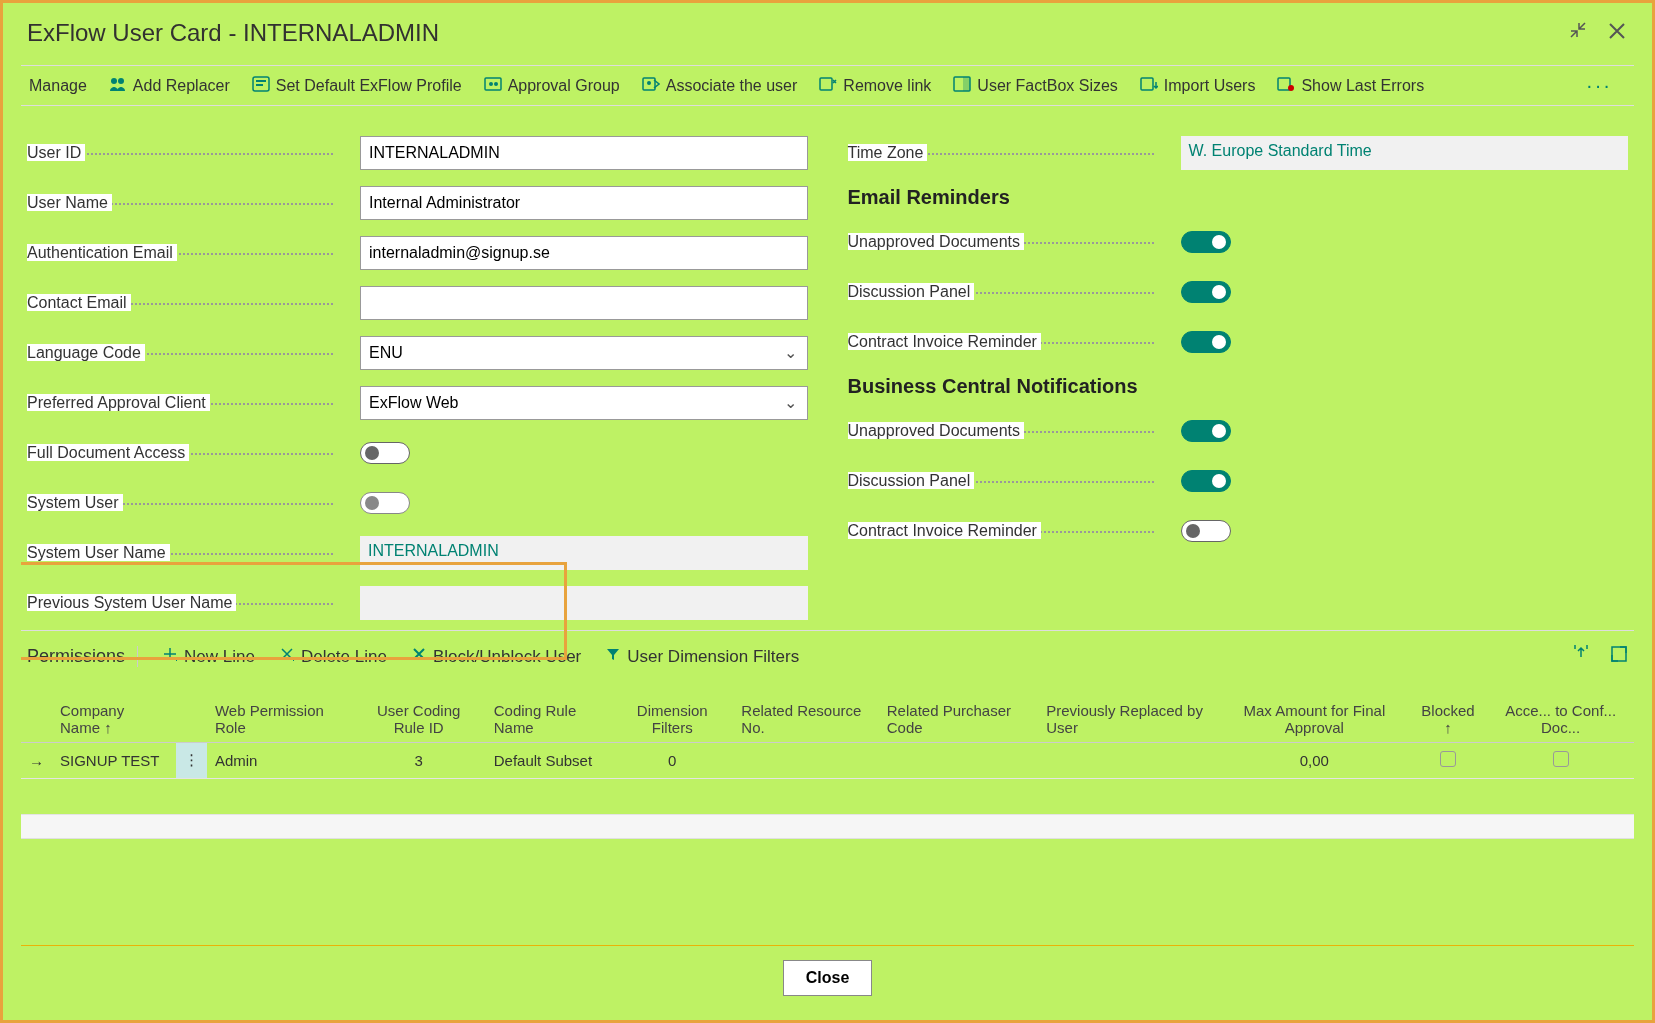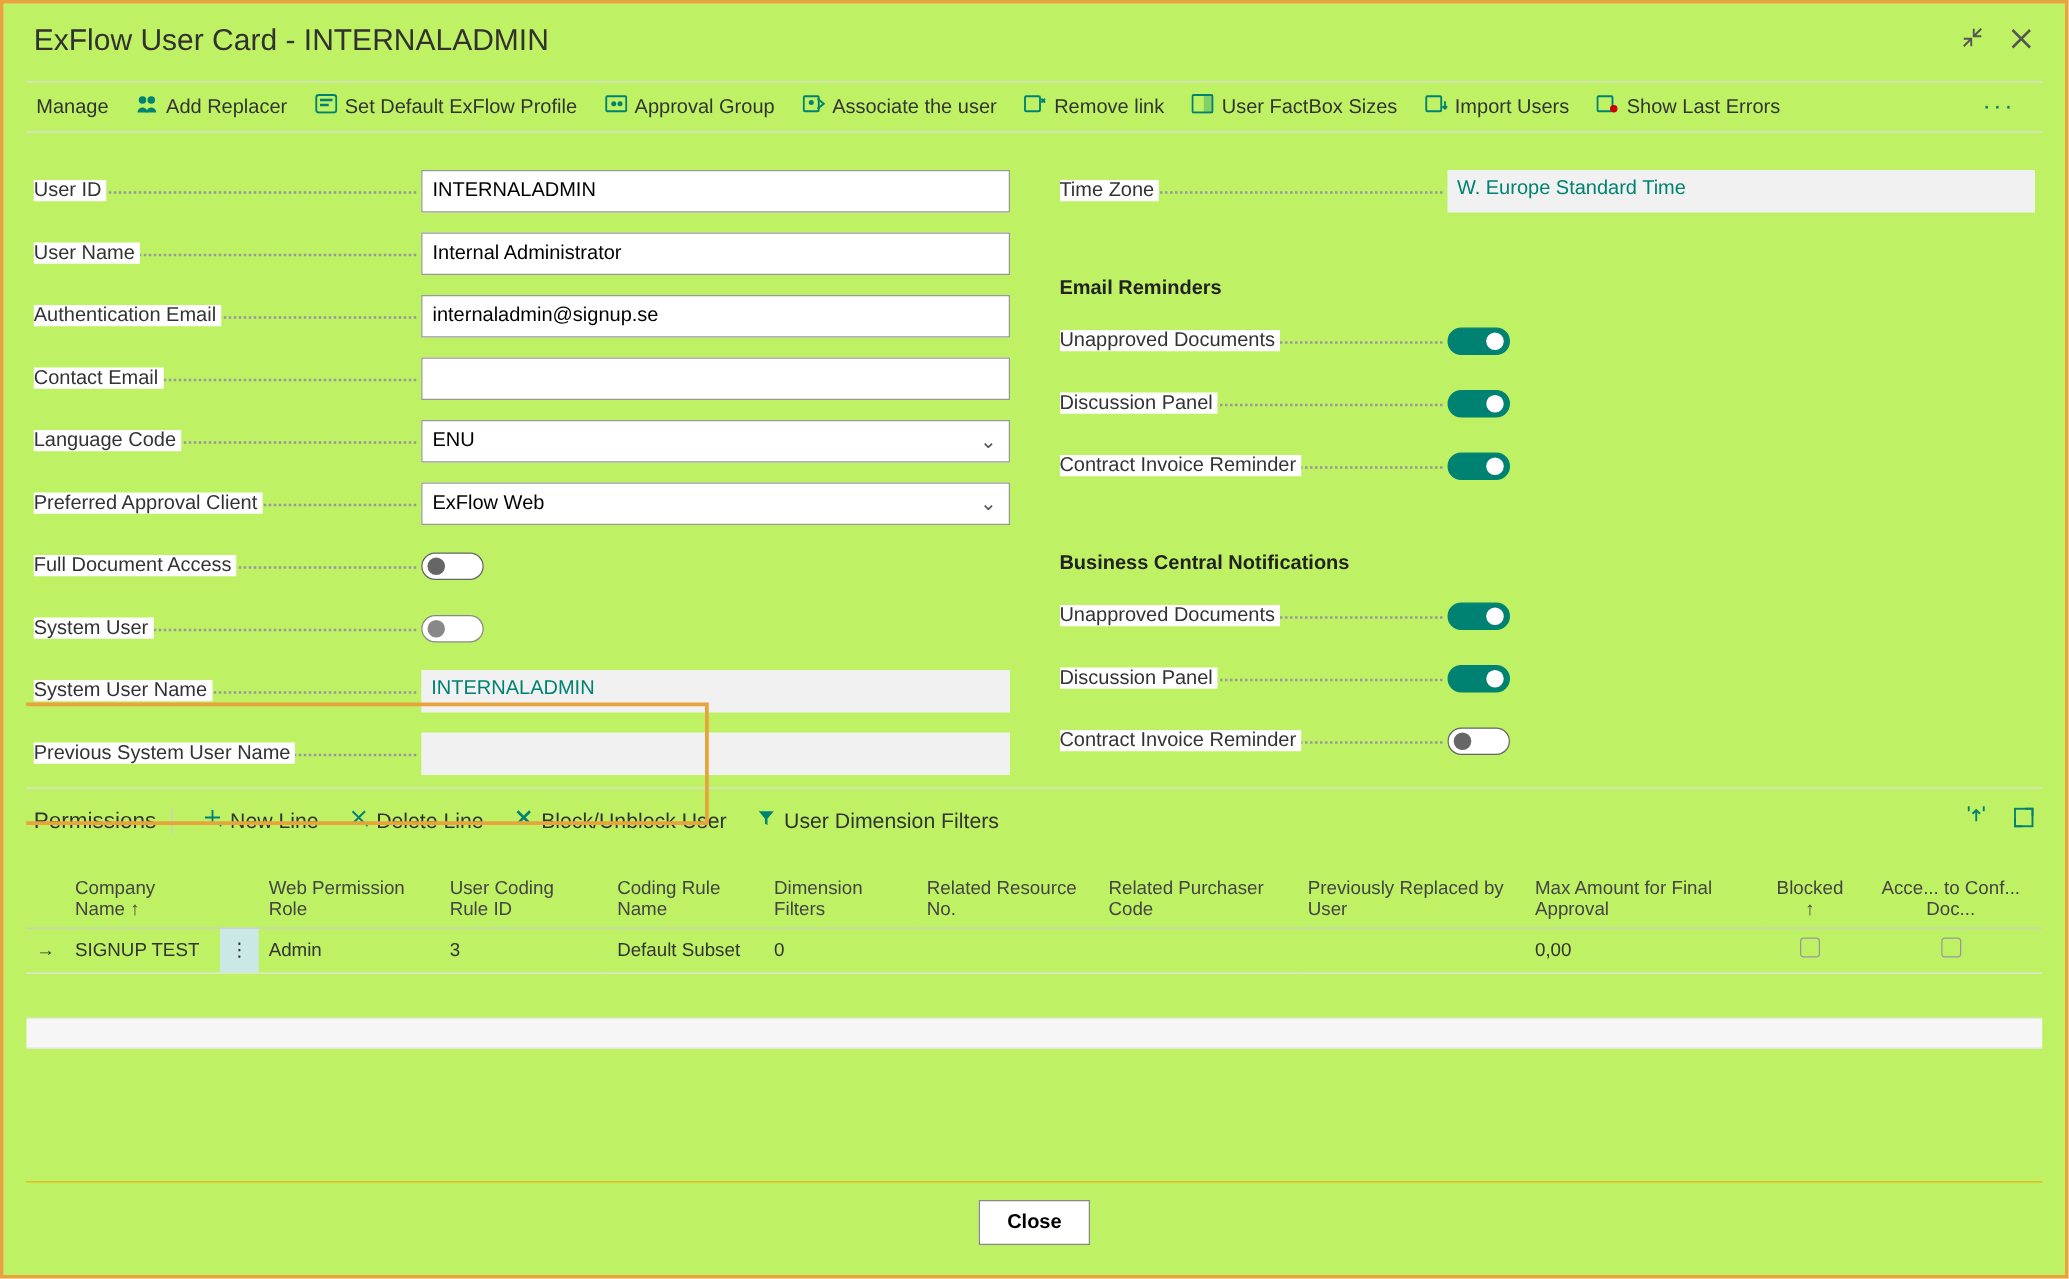--- a/index.html
+++ b/index.html
@@ -17,45 +17,45 @@
   .ribbon-item .ico { color:#008272; }
   .ribbon-more { color:#008272; font-size:20px; letter-spacing:2px; margin-left:auto; padding-right:14px; cursor:pointer; }
   
   .scroll-area { flex:1; overflow-y:auto; position:relative; }
   .form-grid { display:flex; gap:40px; padding:30px 6px 10px 6px; }
   .col { flex:1; display:flex; flex-direction:column; gap:16px; }
   .field-row { display:flex; align-items:center; height:34px; }
   .field-label { width:310px; color:#333; font-size:16px; position:relative; white-space:nowrap; }
   .field-label::after { content:""; position:absolute; left:0; right:4px; bottom:7px; border-bottom:2px dotted #999; z-index:0; }
   .field-label span { position:relative; background:#fff; padding-right:4px; z-index:1; }
-  .field-ctrl { flex:1; }
+  .field-ctrl { flex:1;margin-left:23px; }
   .text-input { width:100%; height:34px; border:1px solid #999; padding:4px 8px; font-size:16px; }
   .select-wrap { position:relative; }
   .select-wrap .chev { position:absolute; right:10px; top:7px; color:#555; pointer-events:none; }
   .ro-value { width:100%; height:34px; background:#f1f1f1; padding:6px 8px; font-size:16px; color:#008272; }
   .ro-empty { width:100%; height:34px; background:#f1f1f1; }
-  .section-head { font-weight:600; color:#222; font-size:16px;margin-top:36px; }
+  .section-head { font-weight:600; color:#222; font-size:20px; }
   
   .toggle { width:50px; height:22px; border-radius:11px; border:1px solid #666; position:relative; cursor:pointer; background:#fff; }
   .toggle .knob { position:absolute; width:14px; height:14px; border-radius:50%; background:#666; top:3px; left:4px; }
   .toggle.on { background:#008272; border-color:#008272; }
   .toggle.on .knob { background:#fff; left:auto; right:4px; }
   .toggle.grey-on { border-color:#888; }
   .toggle.grey-on .knob { background:#888; }
   
   .highlight-box { position:absolute; border:3px solid #E8A33D; pointer-events:none; }
   
   .perm-bar { display:flex; align-items:center; border-top:1px solid #ddd; padding:14px 6px 10px 6px; gap:24px; font-size:17px; }
   .perm-title { font-size:18px; color:#333; padding-right:12px; border-right:1px solid #ccc; }
   .perm-act { display:flex; align-items:center; gap:6px; color:#333; cursor:pointer; }
   .perm-act .ico { color:#008272; }
   .perm-right { margin-left:auto; display:flex; gap:20px; color:#008272; }
   table.perm { width:100%; border-collapse:collapse; font-size:15px; }
   table.perm th { text-align:left; font-weight:400; color:#444; border-bottom:1px solid #ccc; padding:4px 8px 6px 8px; vertical-align:bottom; height:64px; }
-  table.perm th.right, table.perm td.right { text-align:left; }
+  table.perm th.right, table.perm td.right { text-align:center; }
   table.perm th.center, table.perm td.center { text-align:center; }
   table.perm td { border-bottom:1px solid #e4e4e4; padding:6px 8px; height:36px; color:#333; }
   .arrow-cell { color:#999; }
   .menu-cell { background:#c9e8e6; text-align:center; color:#666; cursor:pointer; }
   .link-val { color:#006cbe; }
   .chk { width:16px; height:16px; border:1px solid #999; border-radius:3px; display:inline-block; }
   
   .footer { border-top:1px solid #eab308; padding:14px 6px 6px 6px; display:flex; justify-content:center; }
   .close-btn { border:1px solid #888; background:#fff; padding:8px 22px; font-size:16px; font-weight:600; cursor:pointer; }
 </style>

